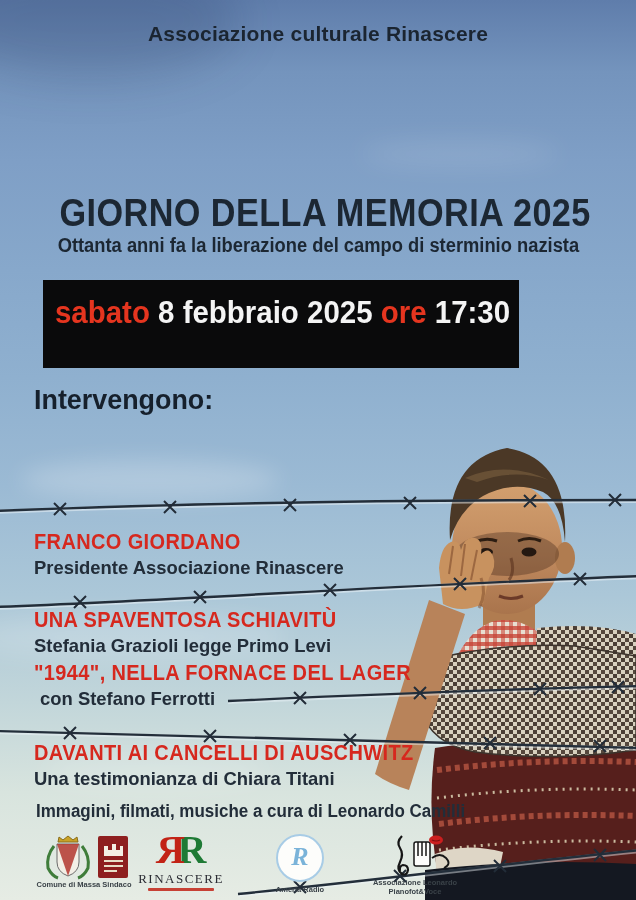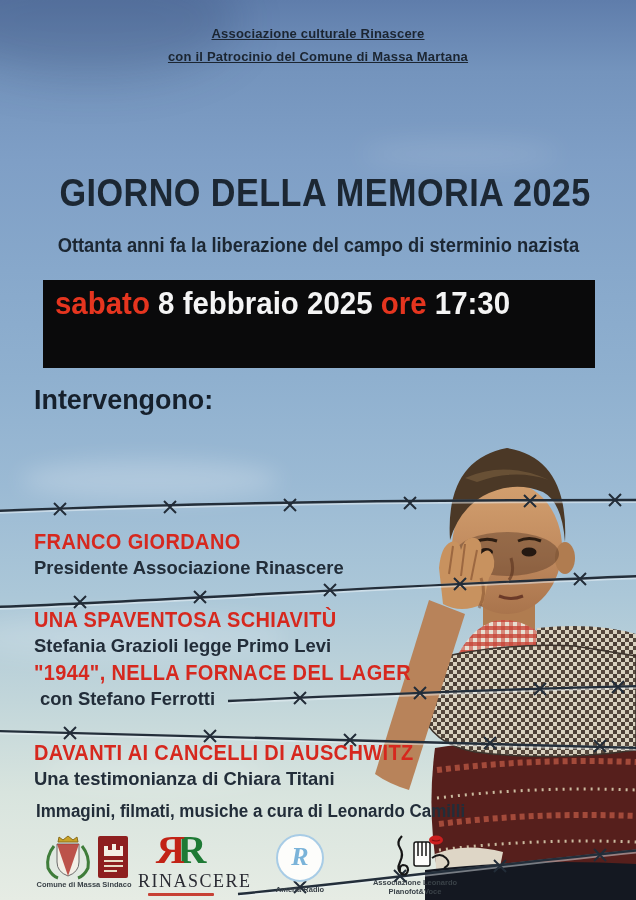--- a/index.html
+++ b/index.html
@@ -10,32 +10,32 @@
       #5f7dab 0%, #7494bd 8%, #7f9fc6 18%, #87a8cb 30%, #8fb0cf 42%,
       #9bbad4 54%, #abc7d8 66%, #c2d6da 78%, #d8e4de 88%, #e6ece4 100%);
   }
   .cloud{position:absolute;border-radius:50%;pointer-events:none;}
   .layer{position:absolute;left:0;top:0;width:636px;height:900px;}
   .cond{display:inline-block;white-space:nowrap;}
   .ctr{position:absolute;left:0;right:0;text-align:center;}
   .ctr .cond{transform-origin:center center;}
   .lft .cond{transform-origin:left center;}
 
-  .org{top:22px;font-size:13px;line-height:23px;font-weight:bold;color:#1b2531;letter-spacing:.2px;text-decoration:underline;}
+  .org{top:22px;font-size:21px;line-height:23px;font-weight:bold;color:#1b2531;letter-spacing:.2px;}
   .title{top:58px;line-height:116px;}
   .title .cond{font-size:118px;font-weight:bold;letter-spacing:-3px;transform:scaleX(.60);text-shadow:0 0 1px currentColor;}
   .title .t-red{color:#cf2418;text-shadow:0 0 1px #cf2418;}
   .title .t-black{color:#141414;text-shadow:0 0 1px #141414;}
-  .giorno{top:172px;margin-left:15px;}
+  .giorno{top:192px;margin-left:15px;}
   .giorno .cond{font-size:38px;font-weight:bold;color:#1c2733;transform:scaleX(.90);letter-spacing:.5px;}
   .tagline{top:234px;}
   .tagline .cond{font-size:19.5px;font-weight:bold;color:#1c2733;transform:scaleX(.94);}
 
-  .banner{position:absolute;left:43px;top:280px;width:552px;height:88px;background:#0a0a0b;
-    text-align:left;padding-top:3px;box-sizing:border-box;}
+  .banner{position:absolute;left:43px;top:280px;width:476px;height:88px;background:#0a0a0b;
+    text-align:right;padding-top:12px;box-sizing:border-box;}
   .banner .bl{line-height:41px;}
   .banner .cond{font-size:31px;font-weight:bold;transform:scaleX(.95);transform-origin:center;}
   .banner .w{color:#f4f4f4;} .banner .r{color:#e5351f;}
 
   .intervengono{position:absolute;left:34px;top:384px;text-align:right;}
   .intervengono .cond{font-size:28px;font-weight:bold;color:#16202c;transform:scaleX(.96);}
 
   .sp{position:absolute;left:34px;}
   .sp .nm{display:block;line-height:24px;}
   .sp .nm .cond{font-size:21.5px;font-weight:bold;color:#d6281e;letter-spacing:.4px;transform:scaleX(.93);}
@@ -49,21 +49,21 @@
   
   .footer{position:absolute;left:0;top:830px;width:470px;height:70px;}
   .lg{position:absolute;text-align:center;}
   .lg .lbl{font-size:7.5px;font-weight:bold;color:#3a4248;line-height:9px;}
   .lg-comune{left:24px;top:4px;width:120px;}
   .lg-comune .art{height:46px;position:relative;}
   .lg-rinascere{left:138px;top:0px;width:86px;}
   .mono{font-family:"Liberation Serif","DejaVu Serif",serif;font-size:40px;line-height:40px;font-weight:bold;}
   .mono .mr{display:inline-block;color:#c22316;transform:scaleX(-1);margin-right:-7px;}
   .mono .mg{display:inline-block;color:#1e7a35;}
-  .rin-name{font-family:"Liberation Serif","DejaVu Serif",serif;font-size:18px;letter-spacing:1.5px;color:#2a2b33;margin-top:1px;}
+  .rin-name{font-family:"Liberation Serif","DejaVu Serif",serif;font-size:13px;letter-spacing:1.5px;color:#2a2b33;margin-top:1px;}
   .rin-bar{height:3px;margin:1px 10px 0;background:#c22316;opacity:.85;border-radius:1px;}
   .lg-ameria{left:250px;top:4px;width:100px;}
   .ameria-circle{width:44px;height:44px;margin:0 auto;border-radius:50%;background:#fdfdfb;border:2px solid #a8cce6;
     color:#7ab3d9;font-family:"Liberation Serif","DejaVu Serif",serif;font-style:italic;font-size:26px;line-height:42px;font-weight:bold;}
   .lg-ameria .lbl{margin-top:3px;}
   .lg-pianofot{left:360px;top:2px;width:110px;}
   .lg-pianofot .art{height:46px;position:relative;}
 </style>
 </head>
 <body>
@@ -175,21 +175,20 @@
     <use href="#barb" x="490" y="743"></use>
       <use href="#barb" x="600" y="746"></use>
     <use href="#barb" x="300" y="887"></use>
       <use href="#barb" x="400" y="876"></use>
       <use href="#barb" x="500" y="866"></use>
       <use href="#barb" x="600" y="855"></use>
   </svg>
 
   <div class="ctr org">
     <div>Associazione culturale Rinascere</div>
-    <div>con il Patrocinio del Comune di Massa Martana</div>
   </div>
 
 
   <div class="ctr giorno">
     <span class="cond">GIORNO DELLA MEMORIA 2025</span>
   </div>
   <div class="ctr tagline">
     <span class="cond">Ottanta anni fa la liberazione del campo di sterminio nazista</span>
   </div>
 

